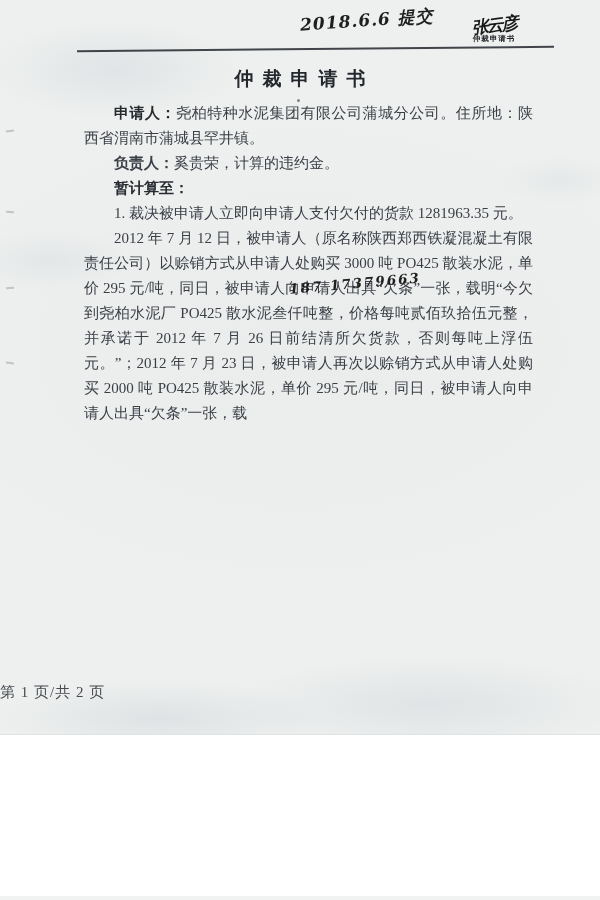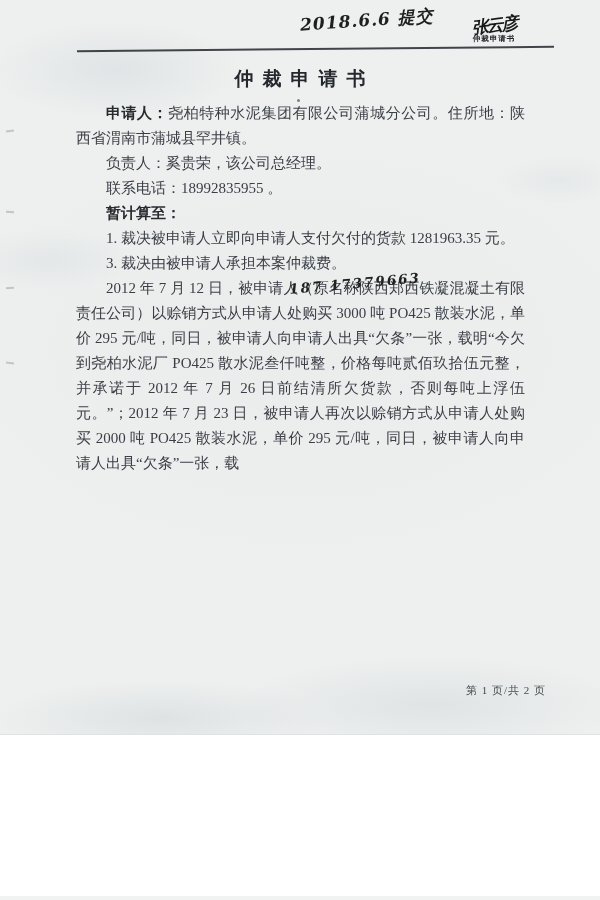--- a/index.html
+++ b/index.html
@@ -42,30 +42,30 @@
     background:#2e3237;transform:rotate(-0.55deg);opacity:.9;
   }
   
   .doc-title{
     position:absolute;left:0;top:66px;width:600px;text-align:center;
     font-size:19px;font-weight:bold;color:#24272c;
     letter-spacing:9px;text-indent:9px;
   }
   .title-dot{position:absolute;left:297px;top:99px;width:3px;height:3px;border-radius:50%;background:#7d8288;}
   .doc-body{
-    position:absolute;left:76px;top:101px;width:449px;
+    position:absolute;left:84px;top:101px;width:449px;
     font-size:15px;line-height:25px;color:#3a3e45;
     text-align:justify;
   }
   .doc-body p.para{margin:0;text-indent:2em;}
   .doc-body .lbl{font-weight:bold;color:#272a2f;}
-  .doc-body .lbl-n{font-weight:normal;}
+  .doc-body .lbl-n{font-weight:bold;}
   .page-footer{
-    position:absolute;left:0;top:683px;width:546px;text-align:right;
-    font-size:11px;color:#474b51;letter-spacing:1px;
+    position:absolute;left:0;top:683px;width:546px;text-align:left;
+    font-size:15px;color:#474b51;letter-spacing:1px;
   }
   .tick{position:absolute;left:6px;width:8px;height:2px;background:#949ba4;opacity:.5;}
   .t1{top:130px;transform:rotate(-8deg);}
   .t2{top:211px;transform:rotate(5deg);}
   .t3{top:287px;transform:rotate(-5deg);}
   .t4{top:362px;transform:rotate(7deg);}
 </style>
 </head>
 <body>
 
@@ -80,25 +80,23 @@
       <span class="sig-caption">仲裁申请书</span>
     </div>
 
     <div class="header-rule"></div>
 
     <div class="doc-title">仲裁申请书</div>
     <div class="title-dot"></div>
 
     <div class="doc-body">
         <p class="para"><span class="lbl">申请人：</span><span>尧柏特种水泥集团有限公司蒲城分公司。住所地：陕西省渭南市蒲城县罕井镇。</span></p>
-        <p class="para"><span class="lbl-n">负责人：</span><span>奚贵荣，该公司总经理。</span></p>
-        <p class="para"><span class="lbl-n">联系电话：</span><span>18992835955 。</span></p>
+        <p class="para"><span class="lbl-n">负责人：</span><span>奚贵荣，计算的违约金。</span></p>
         <p class="para"><span class="lbl">暂计算至：</span></p>
         <p class="para"><span>1. 裁决被申请人立即向申请人支付欠付的货款 1281963.35 元。</span></p>
-        <p class="para"><span>3. 裁决由被申请人承担本案仲裁费。</span></p>
         <p class="para"><span>2012 年 7 月 12 日，被申请人（原名称陕西郑西铁凝混凝土有限责任公司）以赊销方式从申请人处购买 3000 吨 PO425 散装水泥，单价 295 元/吨，同日，被申请人向申请人出具“欠条”一张，载明“今欠到尧柏水泥厂 PO425 散水泥叁仟吨整，价格每吨贰佰玖拾伍元整，并承诺于 2012 年 7 月 26 日前结清所欠货款，否则每吨上浮伍元。”；2012 年 7 月 23 日，被申请人再次以赊销方式从申请人处购买 2000 吨 PO425 散装水泥，单价 295 元/吨，同日，被申请人向申请人出具“欠条”一张，载</span></p>
       </div>
 
     <div class="hand phone-note">187 17379663</div>
 
     <div class="page-footer">第 1 页/共 2 页</div>
 
     <div class="tick t1"></div>
     <div class="tick t2"></div>
     <div class="tick t3"></div>

